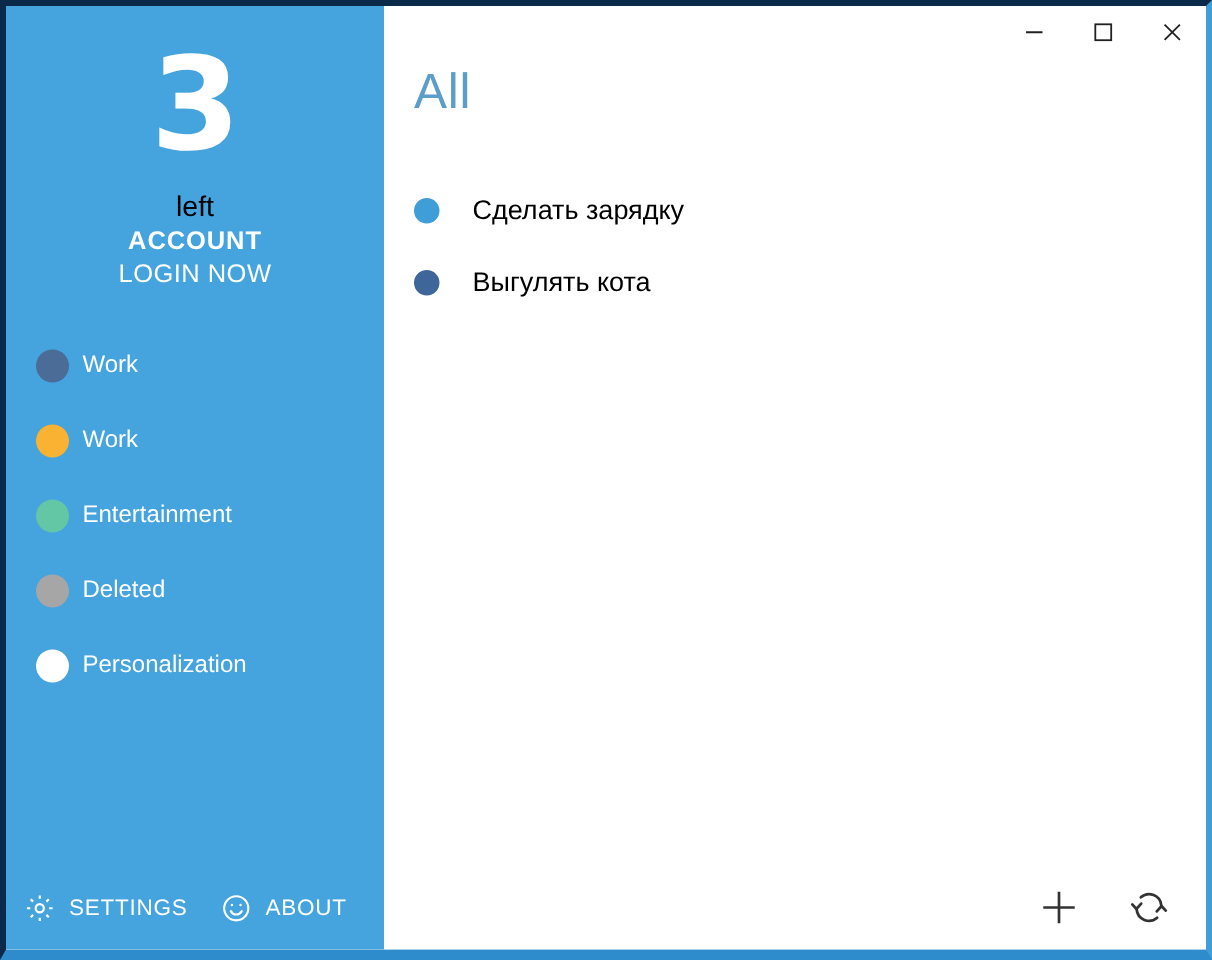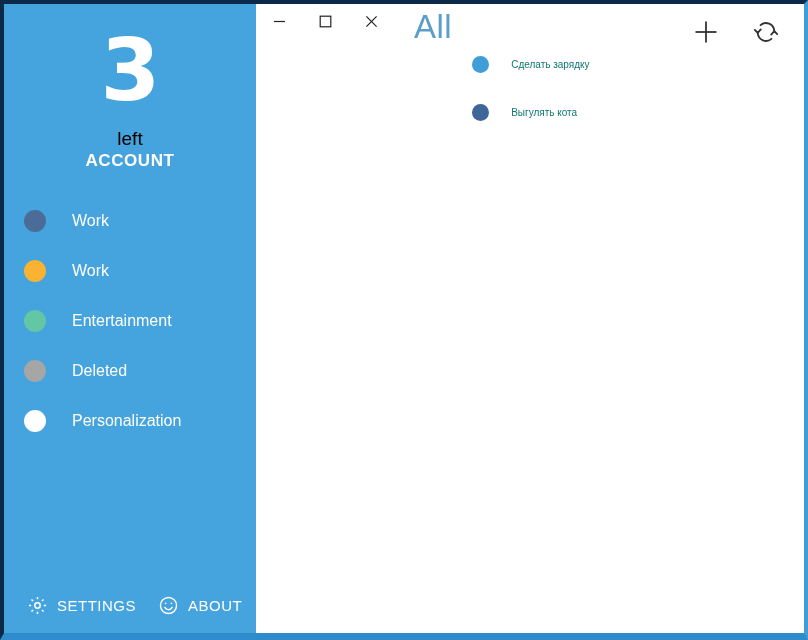--- a/index.html
+++ b/index.html
@@ -89,32 +89,32 @@
     padding-left: 20px;
     cursor: pointer;
   }
   .category-dot {
     width: 22px;
     height: 22px;
     border-radius: 50%;
     flex: 0 0 22px;
   }
   .category-label {
-    margin-left: 26px;
+    margin-left: 9px;
     font-size: 16px;
     color: #ffffff;
     font-weight: normal;
   }
 
   
   #sidebar-footer {
     height: 56px;
     display: flex;
     align-items: center;
-    padding-left: 23px;
+    padding-left: 12px;
     gap: 22px;
   }
   .footer-button {
     display: flex;
     align-items: center;
     gap: 9px;
     cursor: pointer;
   }
   .footer-button .ficon {
     width: 21px;
@@ -126,21 +126,21 @@
     letter-spacing: 0.5px;
     color: #ffffff;
   }
 
   
   #main {
     flex: 1 1 auto;
     position: relative;
     background: #ffffff;
     display: flex;
-    flex-direction: row;
+    flex-direction: column;
   }
 
   #titlebar {
     height: 34px;
     display: flex;
     justify-content: flex-end;
     align-items: center;
     flex: 0 0 34px;
   }
   .win-btn {
@@ -173,22 +173,22 @@
     cursor: pointer;
   }
   .task-dot {
     width: 17px;
     height: 17px;
     border-radius: 50%;
     flex: 0 0 17px;
   }
   .task-title {
     margin-left: 22px;
-    font-size: 10px;
-    color: #0f766e;
+    font-size: 18px;
+    color: #000000;
     flex: 1 1 auto;
   }
   .task-handle {
     width: 22px;
     flex: 0 0 22px;
     cursor: grab;
   }
   .task-handle .bar {
     height: 3px;
     background: #333333;
@@ -221,20 +221,21 @@
 
   <div id="sidebar">
 
     <div class="counter-block">
       <div class="counter-number">3</div>
       <div class="counter-label">left</div>
     </div>
 
     <div class="account-block">
       <div class="account-title">ACCOUNT</div>
+      <div class="account-action">LOGIN NOW</div>
     </div>
 
     <div id="category-list">
 
       <div class="category-item">
         <span class="category-dot" style="background:#4a6c96"></span>
         <span class="category-label">Work</span>
       </div>
 
       <div class="category-item">

